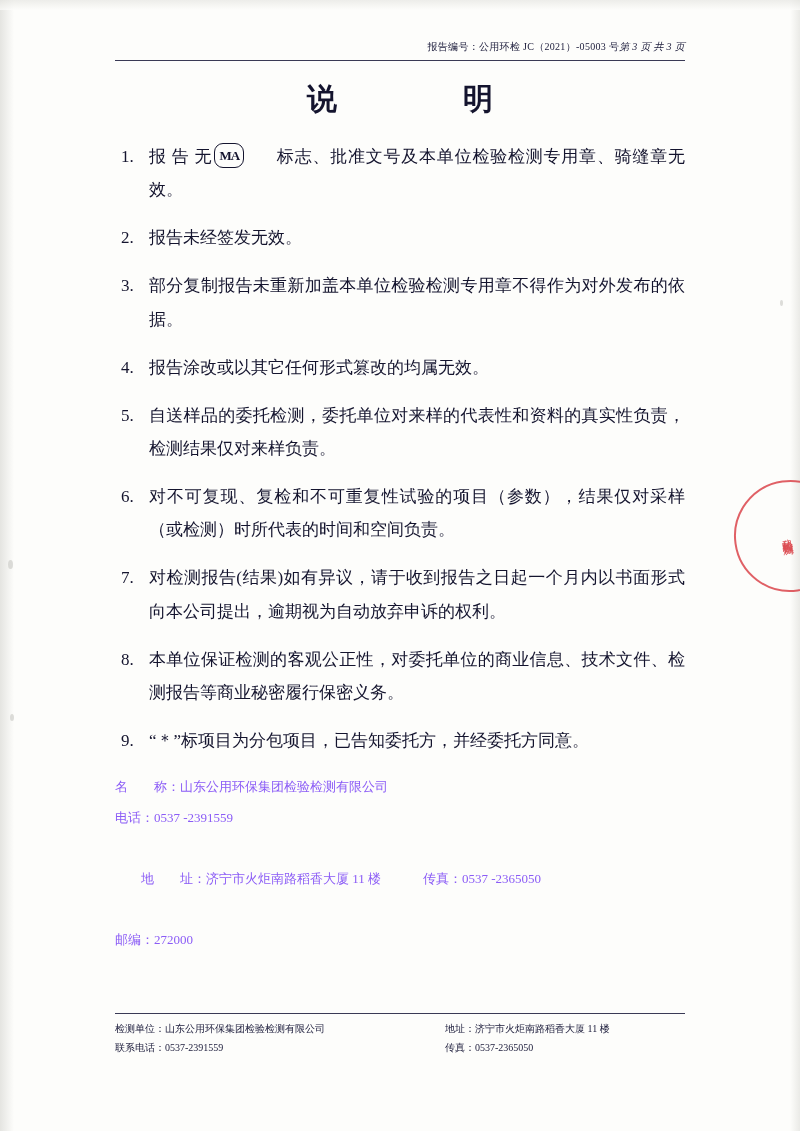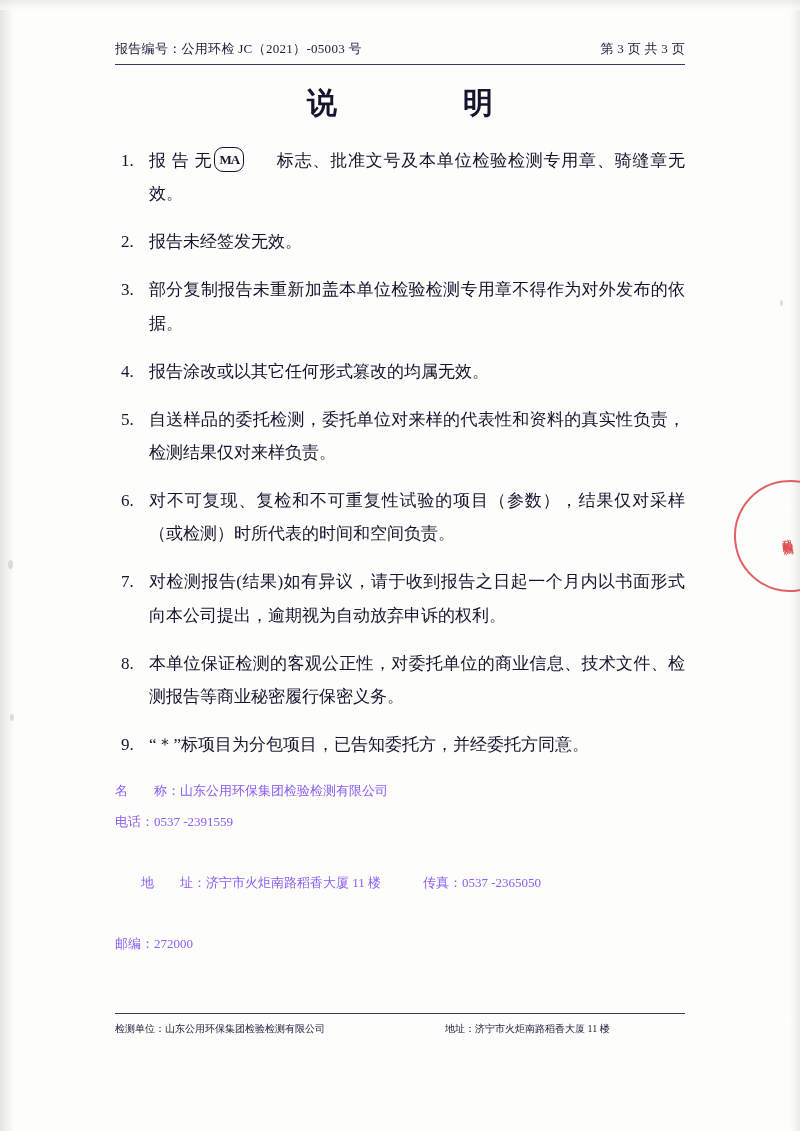--- a/index.html
+++ b/index.html
@@ -42,34 +42,34 @@
   }
   .content {
     position: absolute;
     left: 115px;
     top: 40px;
     width: 570px;
   }
   
   .header-row {
     display: flex;
-    justify-content: space-between;
+    justify-content: flex-end;
     align-items: baseline;
-    font-size: 13px;
+    font-size: 10px;
     color: #1b1b3a;
     letter-spacing: .3px;
     padding-bottom: 6px;
   }
   .header-rule {
     border-bottom: 1px solid #3a3a55;
     width: 570px;
     margin-bottom: 18px;
   }
   .header-left { white-space: nowrap; }
-  .header-right { white-space: nowrap; }
+  .header-right { white-space: nowrap; font-style: italic; }
 
   
   .doc-title {
     text-align: center;
     font-size: 30px;
     font-weight: bold;
     letter-spacing: 22px;
     color: #14142e;
     margin: 8px 0 20px 0;
     text-indent: 22px;
@@ -264,15 +264,19 @@
 
   <div class="seal"></div>
   <div class="seal-text">公司检验检测</div>
 
   <div class="footer">
     <div class="footer-rule"></div>
     <div class="footer-row">
       <div class="footer-col-a">检测单位：山东公用环保集团检验检测有限公司</div>
       <div class="footer-col-b">地址：济宁市火炬南路稻香大厦 11 楼</div>
     </div>
+    <div class="footer-row">
+      <div class="footer-col-a">联系电话：0537-2391559</div>
+      <div class="footer-col-b">传真：0537-2365050</div>
+    </div>
   </div>
 
 </div>
 
 </body></html>

